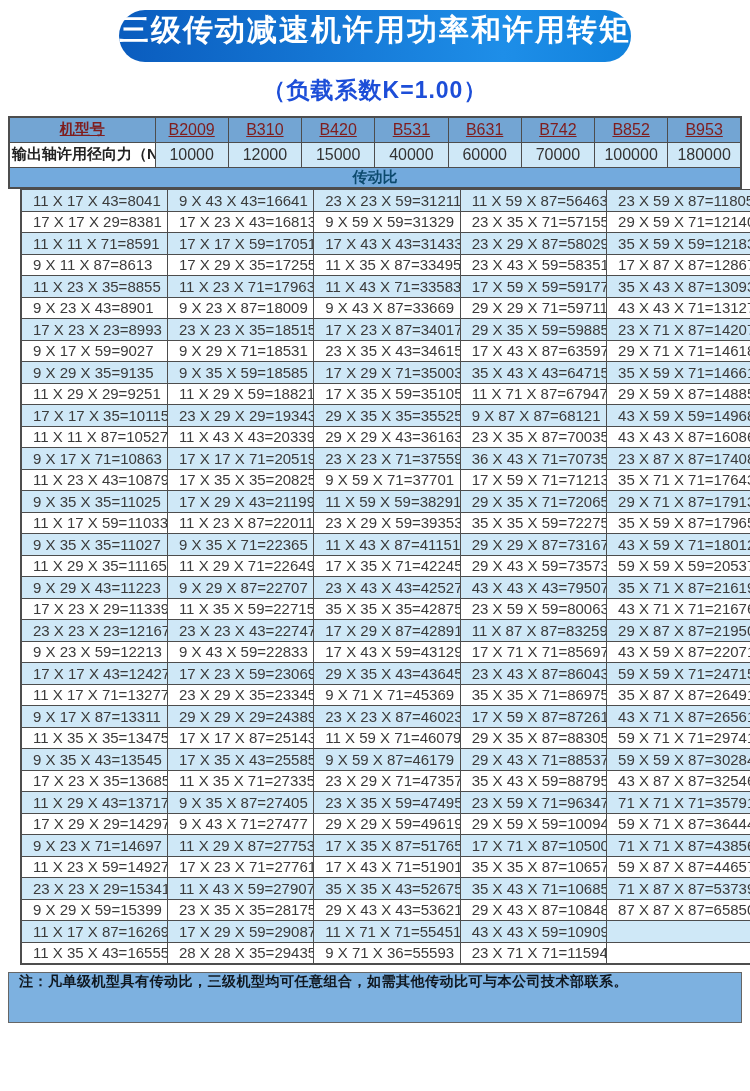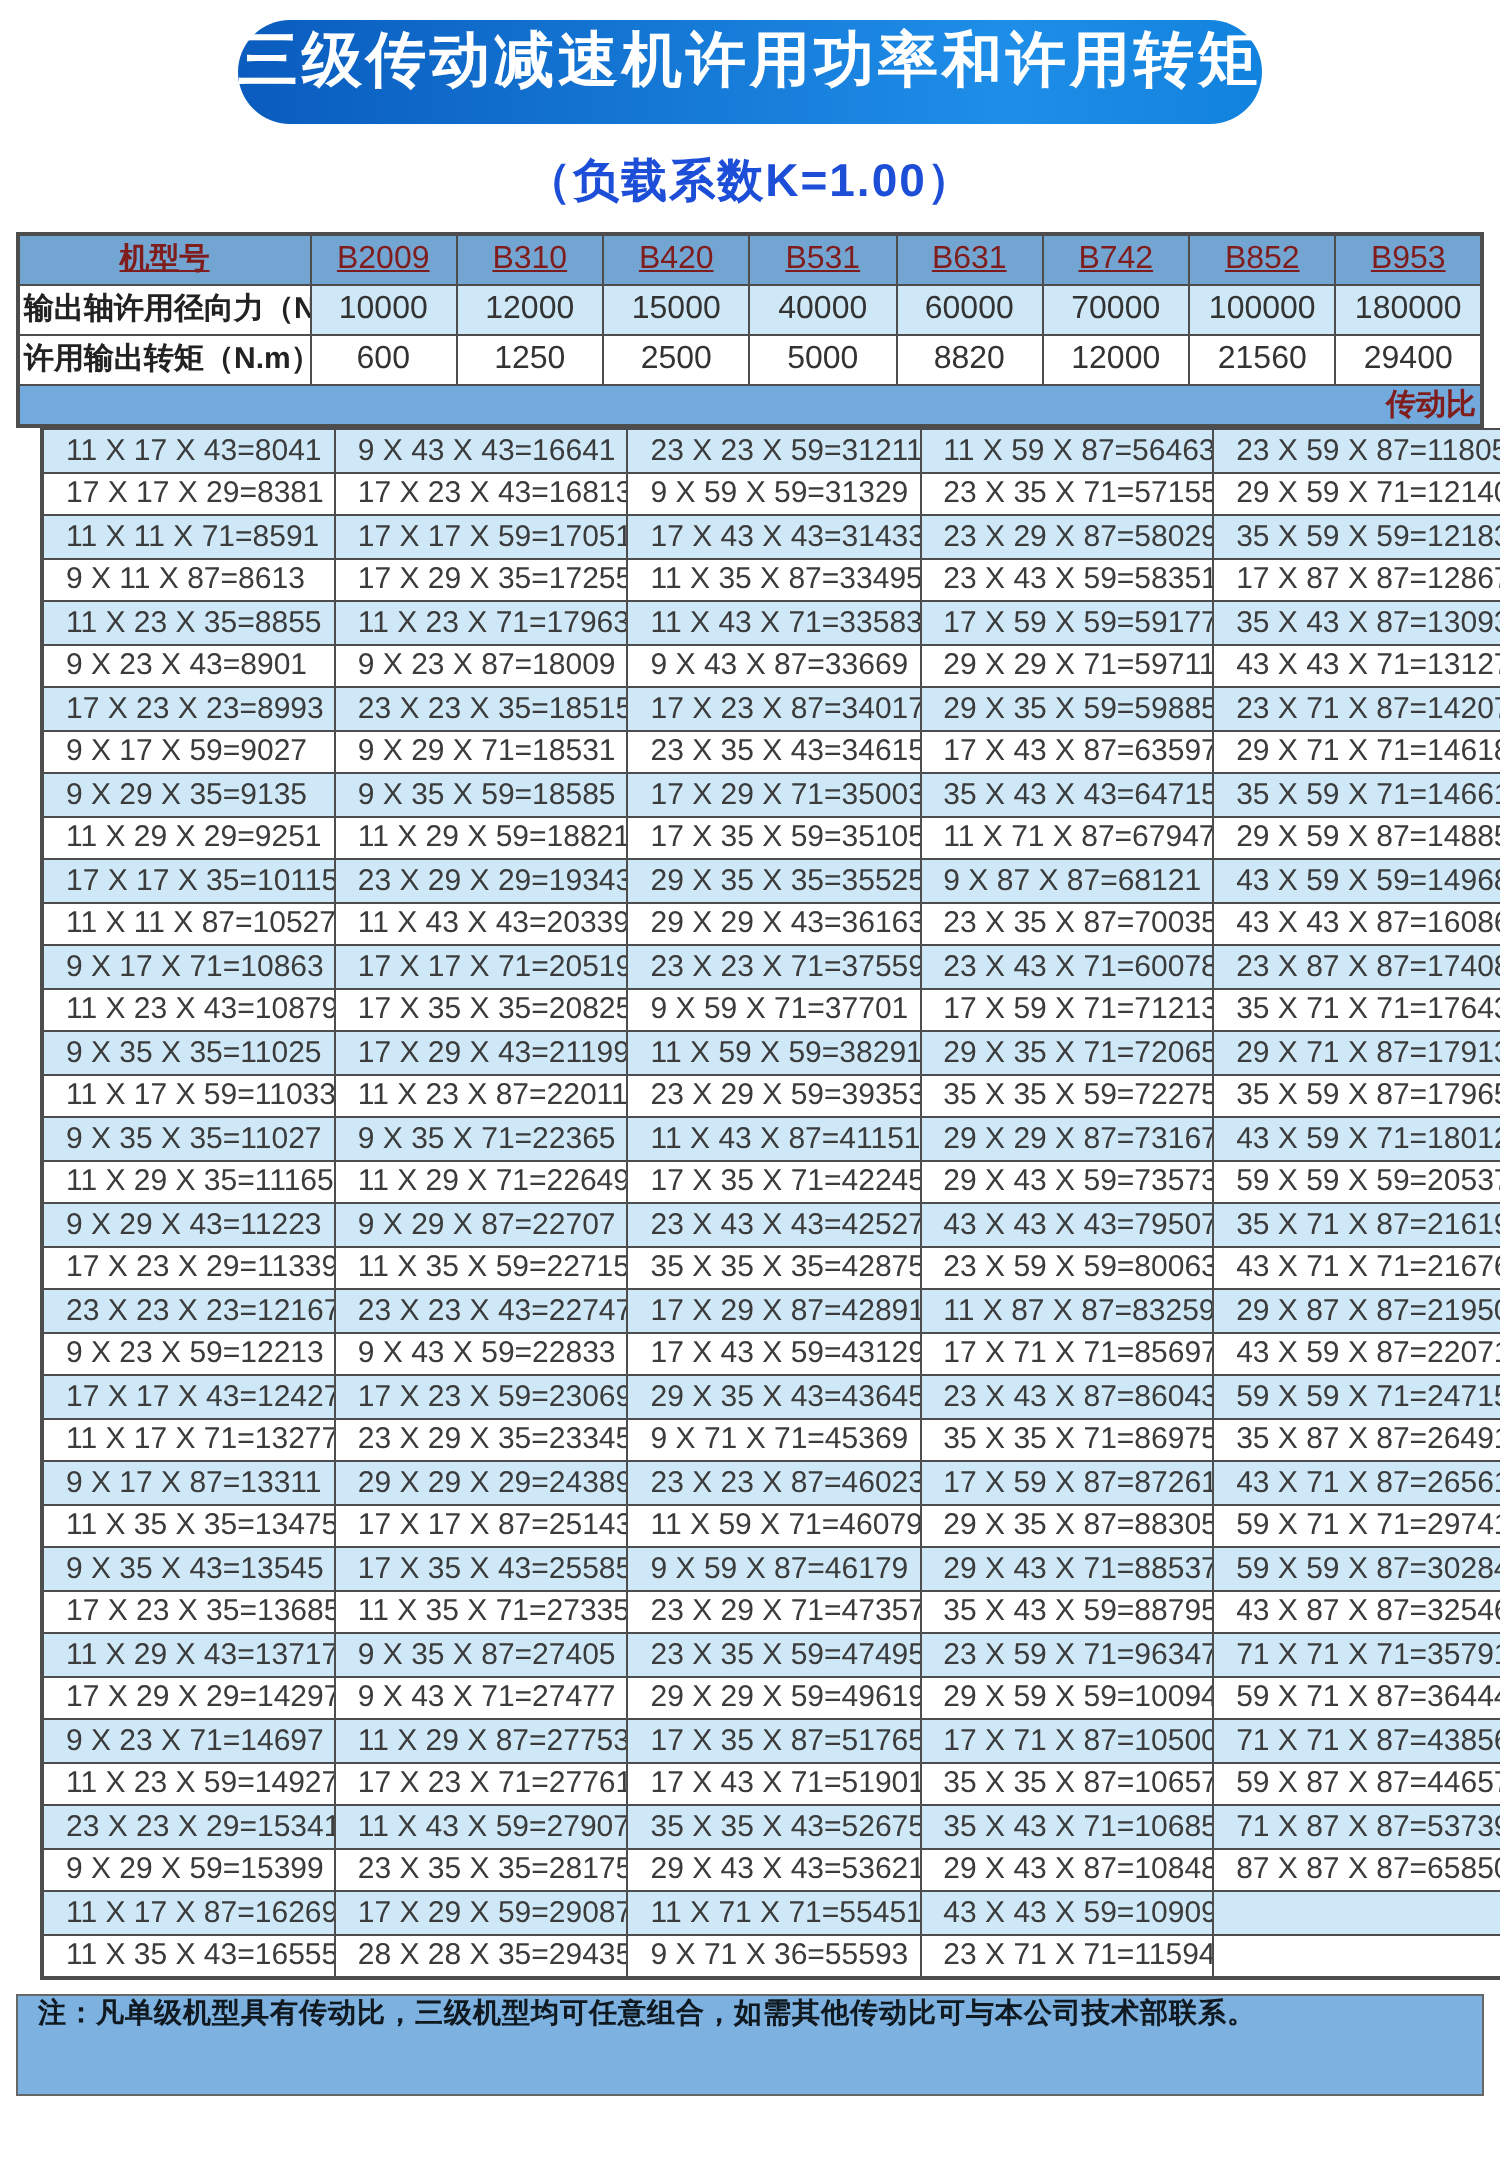--- a/index.html
+++ b/index.html
@@ -52,23 +52,22 @@
     height:25px;padding:0 2px;
     overflow:hidden;white-space:nowrap;
   }
   .spec-table td.label-cell{
     font-size:15px;font-weight:bold;color:#222222;background:#ffffff;
   }
   .spec-table td.blue-head{background:var(--header-blue);color:#7f1d1d;text-decoration:underline;}
   .spec-table td.lightblue{background:var(--light-blue);}
   .spec-table td.band{
     background:var(--band-blue);
-    font-size:15px;font-weight:bold;color:#7f1d1d;
+    font-size:15px;font-weight:bold;color:#0c4a6e;
     height:21px;
-    text-align:right;
   }
   .spec-table col.label-col{width:146px;}
 
   .ratio-table{
     width:734px;margin:0 20px;
     border:2px solid var(--border-dark);
     border-top:none;
   }
   .ratio-table td{
     border:1px solid var(--border-dark);
@@ -131,31 +130,20 @@
           <td class="lightblue">10000</td>
           <td class="lightblue">12000</td>
           <td class="lightblue">15000</td>
           <td class="lightblue">40000</td>
           <td class="lightblue">60000</td>
           <td class="lightblue">70000</td>
           <td class="lightblue">100000</td>
           <td class="lightblue">180000</td>
         </tr>
         <tr>
-          <td class="label-cell">许用输出转矩（N.m）</td>
-          <td class="">600</td>
-          <td class="">1250</td>
-          <td class="">2500</td>
-          <td class="">5000</td>
-          <td class="">8820</td>
-          <td class="">12000</td>
-          <td class="">21560</td>
-          <td class="">29400</td>
-        </tr>
-        <tr>
           <td class="band" colspan="9">传动比</td>
         </tr>
       </tbody>
   </table>
 
   <table class="ratio-table" id="ratio-table">
     <tbody id="ratio-body">
         <tr class="odd">
           <td>11 X 17 X 43=8041</td>
           <td>9 X 43 X 43=16641</td>
@@ -237,21 +225,21 @@
           <td>11 X 11 X 87=10527</td>
           <td>11 X 43 X 43=20339</td>
           <td>29 X 29 X 43=36163</td>
           <td>23 X 35 X 87=70035</td>
           <td>43 X 43 X 87=160863</td>
         </tr>
         <tr class="odd">
           <td>9 X 17 X 71=10863</td>
           <td>17 X 17 X 71=20519</td>
           <td>23 X 23 X 71=37559</td>
-          <td>23 X 43 X 71=60078</td>
+          <td>36 X 43 X 71=70735</td>
           <td>23 X 87 X 87=174087</td>
         </tr>
         <tr class="even">
           <td>11 X 23 X 43=10879</td>
           <td>17 X 35 X 35=20825</td>
           <td>9 X 59 X 71=37701</td>
           <td>17 X 59 X 71=71213</td>
           <td>35 X 71 X 71=176435</td>
         </tr>
         <tr class="odd">

